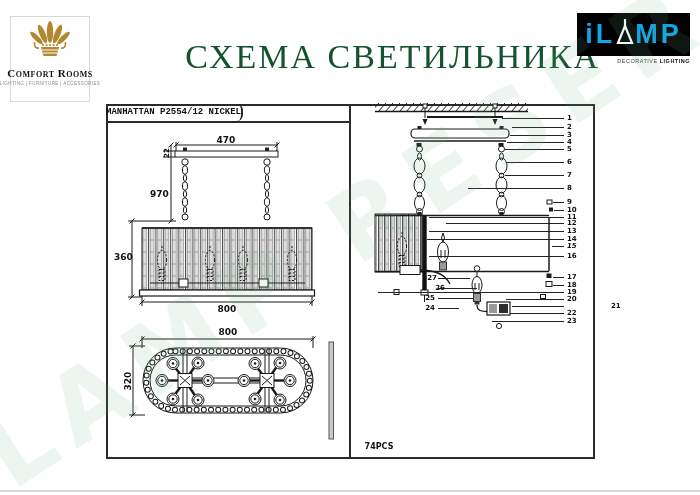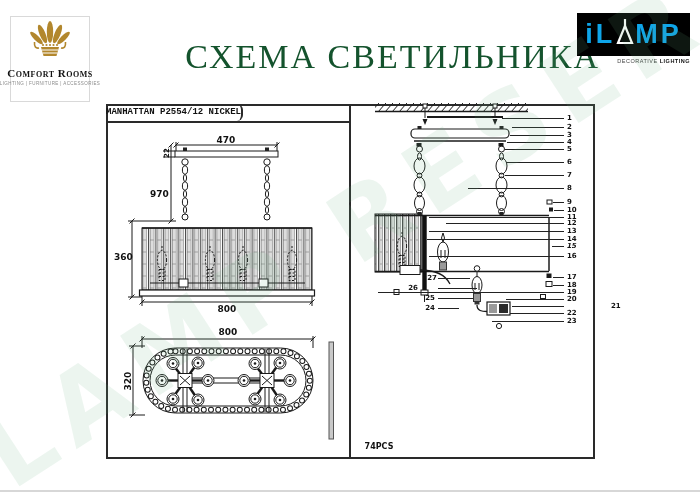--- a/index.html
+++ b/index.html
@@ -345,21 +345,21 @@
       <div class="cn" style="left: 567px; top: 295px;">20</div>
       <div class="cl" style="left: 512px; top: 306px; width: 52px;"></div>
       <div class="cn" style="left: 567px; top: 302px; margin-left: 44px;">21</div>
       <div class="cl" style="left: 510px; top: 313px; width: 54px;"></div>
       <div class="cn" style="left: 567px; top: 309px;">22</div>
       <div class="cl" style="left: 492px; top: 321px; width: 72px;"></div>
       <div class="cn" style="left: 567px; top: 317px;">23</div>
       <div class="cl" style="left: 438px; top: 278px; width: 32px;"></div>
       <div class="cn" style="left: 403px; top: 274px; width: 14px; text-align: right; margin-left: 20px;">27</div>
       <div class="cl" style="left: 438px; top: 288px; width: 39px;"></div>
-      <div class="cn" style="left: 404px; top: 284px; width: 14px; text-align: right;">26</div>
+      <div class="cn" style="left: 431px; top: 284px; width: 14px; text-align: right;">26</div>
       <div class="cl" style="left: 438px; top: 298px; width: 35px;"></div>
       <div class="cn" style="left: 421px; top: 294px; width: 14px; text-align: right;">25</div>
       <div class="cl" style="left: 438px; top: 308px; width: 21px;"></div>
       <div class="cn" style="left: 421px; top: 304px; width: 14px; text-align: right;">24</div>
     </div>
 
   <div id="wm">iLAMP RESERVED</div>
 
   <div id="bottombar"></div>
 </div>

